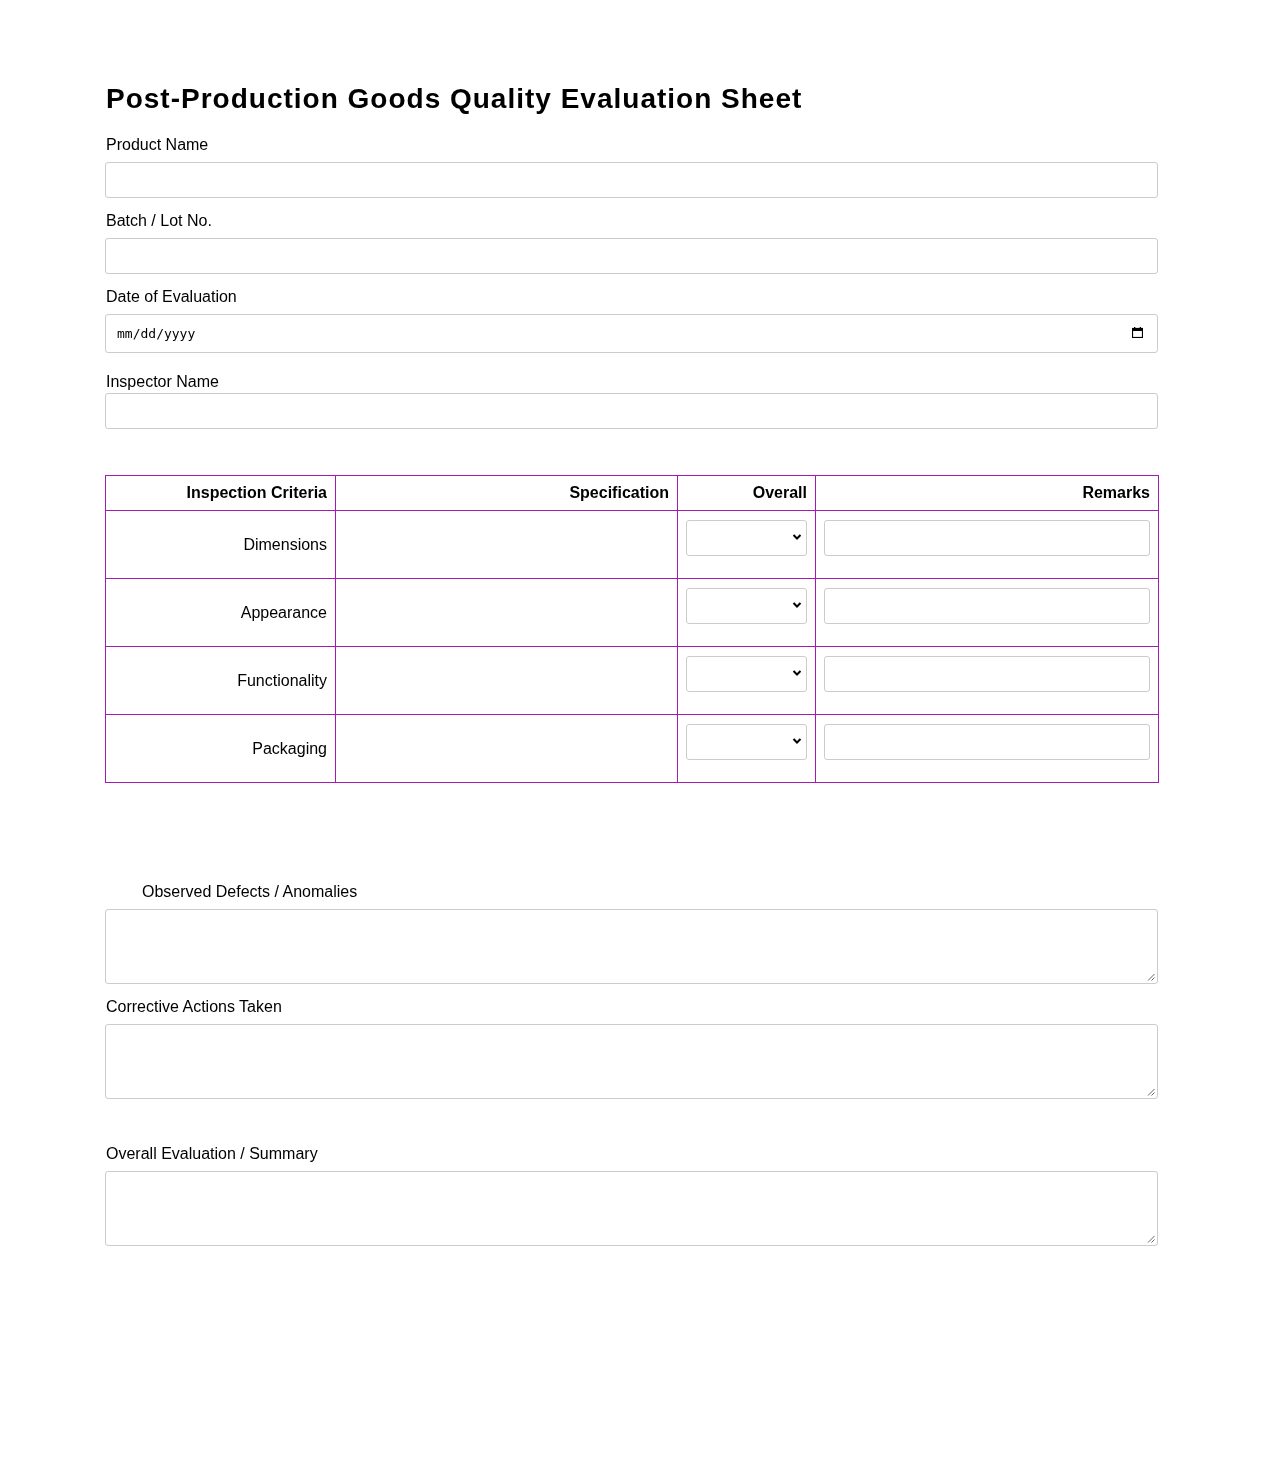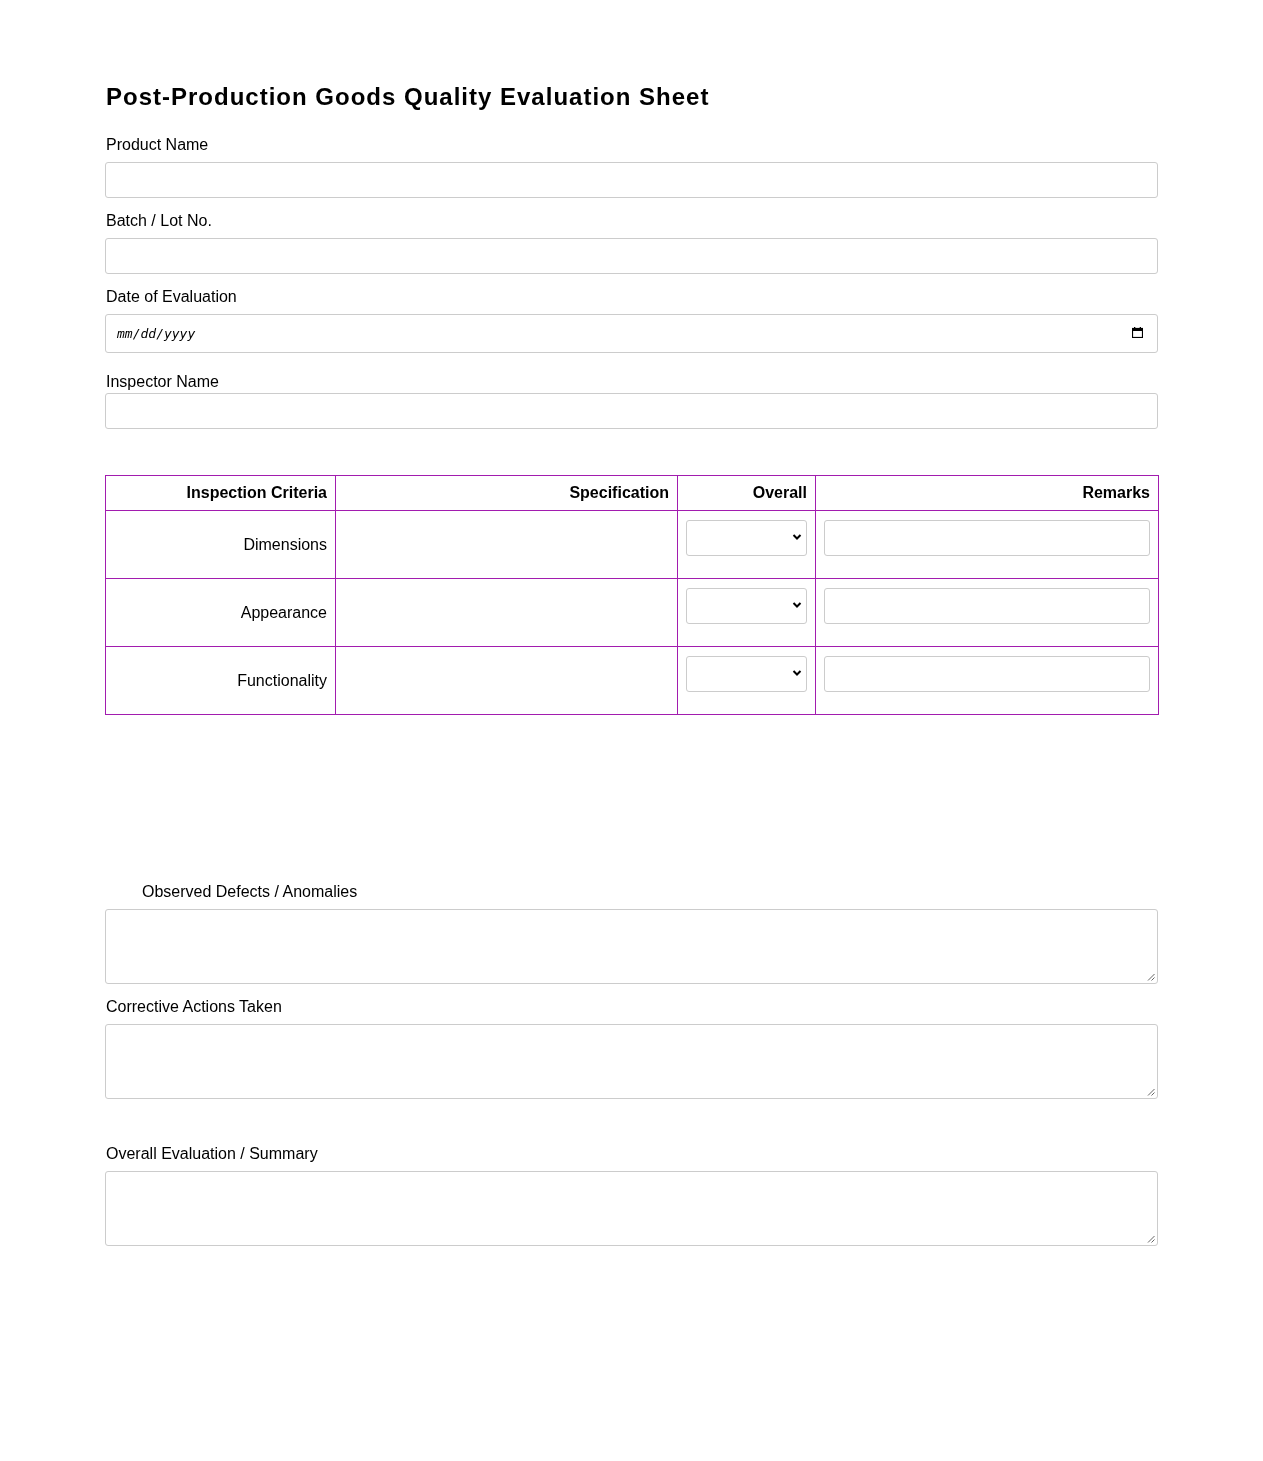--- a/index.html
+++ b/index.html
@@ -1,22 +1,22 @@
 <!DOCTYPE html>
 <html><head>
 <meta charset="utf-8">
 <style>
   html, body { margin:0; padding:0; background:#ffffff; }
   body { width:1263px; height:1461px; font-family:"Liberation Sans", sans-serif; color:#000; font-size:16px; position:relative; }
   .page { position:absolute; left:105px; top:0; width:1053px; }
-  h1 { position:absolute; top:83px; left:1px; margin:0; font-size:24px; font-weight:bold; letter-spacing:1px; white-space:nowrap; }
+  h1 { position:absolute; top:83px; left:1px; margin:0; font-size:28px; font-weight:bold; letter-spacing:1px; white-space:nowrap; }
   .label { position:absolute; left:1px; font-size:16px; white-space:nowrap; }
   .input { position:absolute; left:0; width:1053px; box-sizing:border-box; border:1px solid #cccccc; border-radius:3px; background:#fff; }
   .input.text { height:36px; }
-  .input.date { height:39px;font-style:italic; }
+  .input.date { height:39px; }
   .date-ph { position:absolute; left:11px; top:11px; font-family:"DejaVu Sans Mono", monospace; font-size:13px; color:#000; }
   .cal-icon { position:absolute; right:14px; top:12px; width:11px; height:11px; }
   .textarea { position:absolute; left:0; width:1053px; height:75px; box-sizing:border-box; border:1px solid #cccccc; border-radius:3px; background:#fff; }
   .grip { position:absolute; right:2px; bottom:2px; width:8px; height:8px; }
   table { position:absolute; left:0; top:475px; width:1053px; border-collapse:collapse; table-layout:fixed; }
   th, td { border:1px solid #a21caf; padding:0 8px; text-align:right; vertical-align:middle; box-sizing:border-box; }
   th { height:35px; font-weight:bold; font-size:16px; }
   td { height:68px; font-size:16px; position:relative; }
   .cell-select { position:absolute; left:8px; top:9px; width:121px; height:36px; box-sizing:border-box; border:1px solid #cccccc; border-radius:3px; background:#fff; }
   .chev { position:absolute; right:4px; top:12px; width:10px; height:8px; }
@@ -100,20 +100,34 @@
           <div class="cell-select">
             <svg class="chev" viewBox="0 0 10 8">
                 <polyline points="1.5,2 5,5.5 8.5,2" fill="none" stroke="#000" stroke-width="2"></polyline>
               </svg>
           </div>
         </td>
         <td>
             <div class="cell-input"></div>
           </td>
       </tr>
+      <tr>
+        <td>Packaging</td>
+        <td></td>
+        <td>
+          <div class="cell-select">
+            <svg class="chev" viewBox="0 0 10 8">
+                <polyline points="1.5,2 5,5.5 8.5,2" fill="none" stroke="#000" stroke-width="2"></polyline>
+              </svg>
+          </div>
+        </td>
+        <td>
+            <div class="cell-input"></div>
+          </td>
+      </tr>
     </tbody>
   </table>
 
   <div class="label" style="top:883px;margin-left:36px;">Observed Defects / Anomalies</div>
   <div class="textarea" style="top:909px;">
     <svg class="grip" viewBox="0 0 8 8">
         <line x1="7.5" y1="1" x2="1" y2="7.5" stroke="#666" stroke-width="1"></line>
         <line x1="7.5" y1="4.5" x2="4.5" y2="7.5" stroke="#666" stroke-width="1"></line>
       </svg>
   </div>

